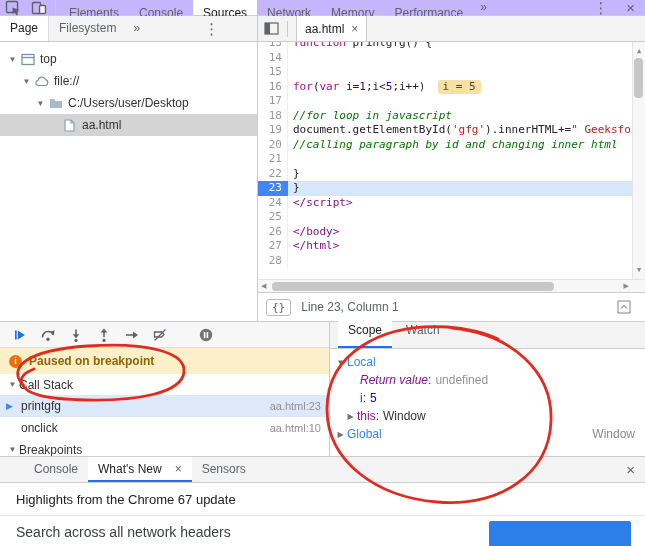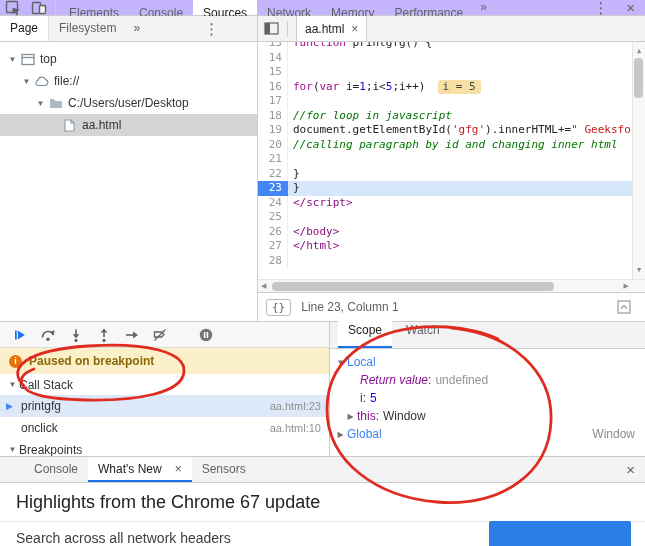--- a/index.html
+++ b/index.html
@@ -88,21 +88,21 @@
   .scope-sep { color:#333; margin-right:4px; }
   .val-muted { color:#949494; }
   .val-number { color:#1c00cf; }
   .val-object { color:#333; }
   .scope-summary { margin-left:auto; color:#8a8a8a; }
   
   .drawer { height:78px; border-top:1px solid #ccc; display:flex; flex-direction:column; position:relative; background:#fff; }
   .drawer-tabs { height:26px; background:#f3f3f3; border-bottom:1px solid #ccc; display:flex; align-items:center; padding-left:24px; flex:0 0 auto; }
   .drawer-tab { padding:0 10px; height:25px; line-height:25px; color:#5f6368; display:flex; align-items:center; gap:6px; }
   .drawer-tab.selected { background:#fff; color:#222; box-shadow:inset 0 -2px 0 #1a73e8; }
-  .drawer-headline { padding:9px 16px 8px 16px; font-size:18px; color:#202124; border-bottom:1px solid #e8e8e8; }
+  .drawer-headline { padding:9px 16px 8px 16px; font-size:13px; color:#202124; border-bottom:1px solid #e8e8e8; }
   .news-item-title { padding:8px 16px; font-size:14px; color:#3c4043; }
   .news-thumb { position:absolute; right:14px; top:64px; width:142px; height:40px; background:#2d7fe8; border-radius:2px; }
   
   .annotations { position:absolute; left:0; top:0; width:645px; height:546px; pointer-events:none; z-index:60; }
 </style>
 </head>
 <body>
 
 <div class="toolbar">
   <span class="icon-btn">

